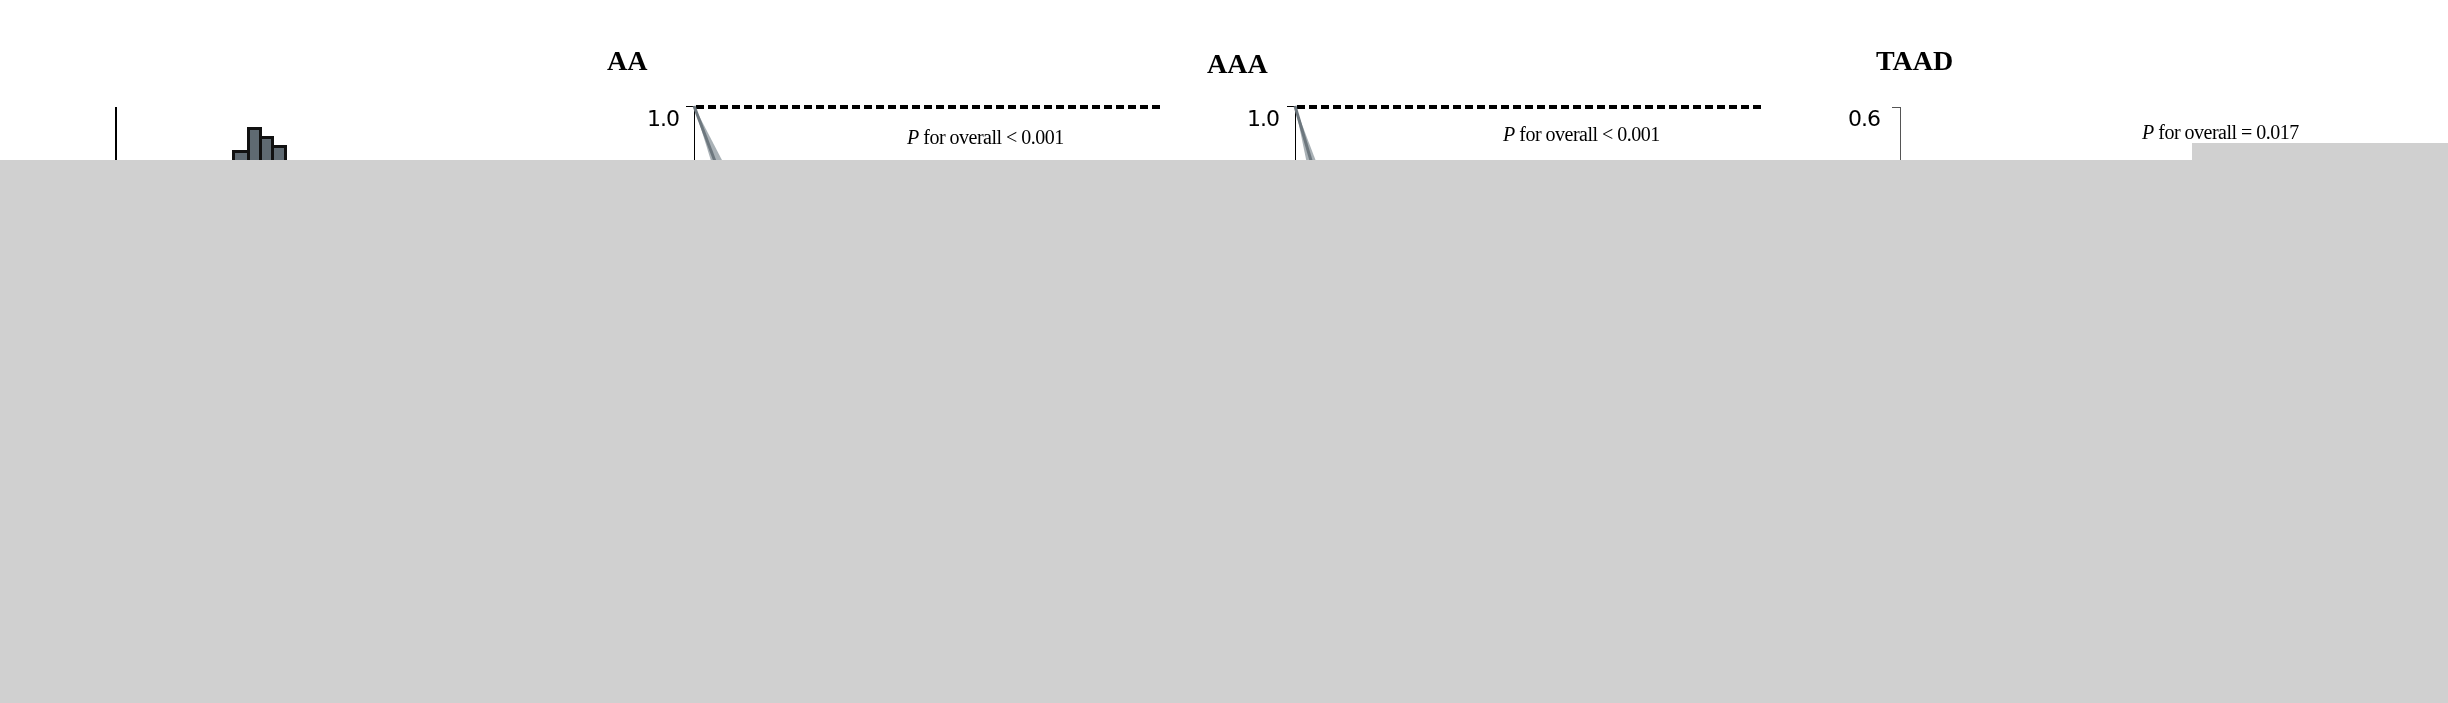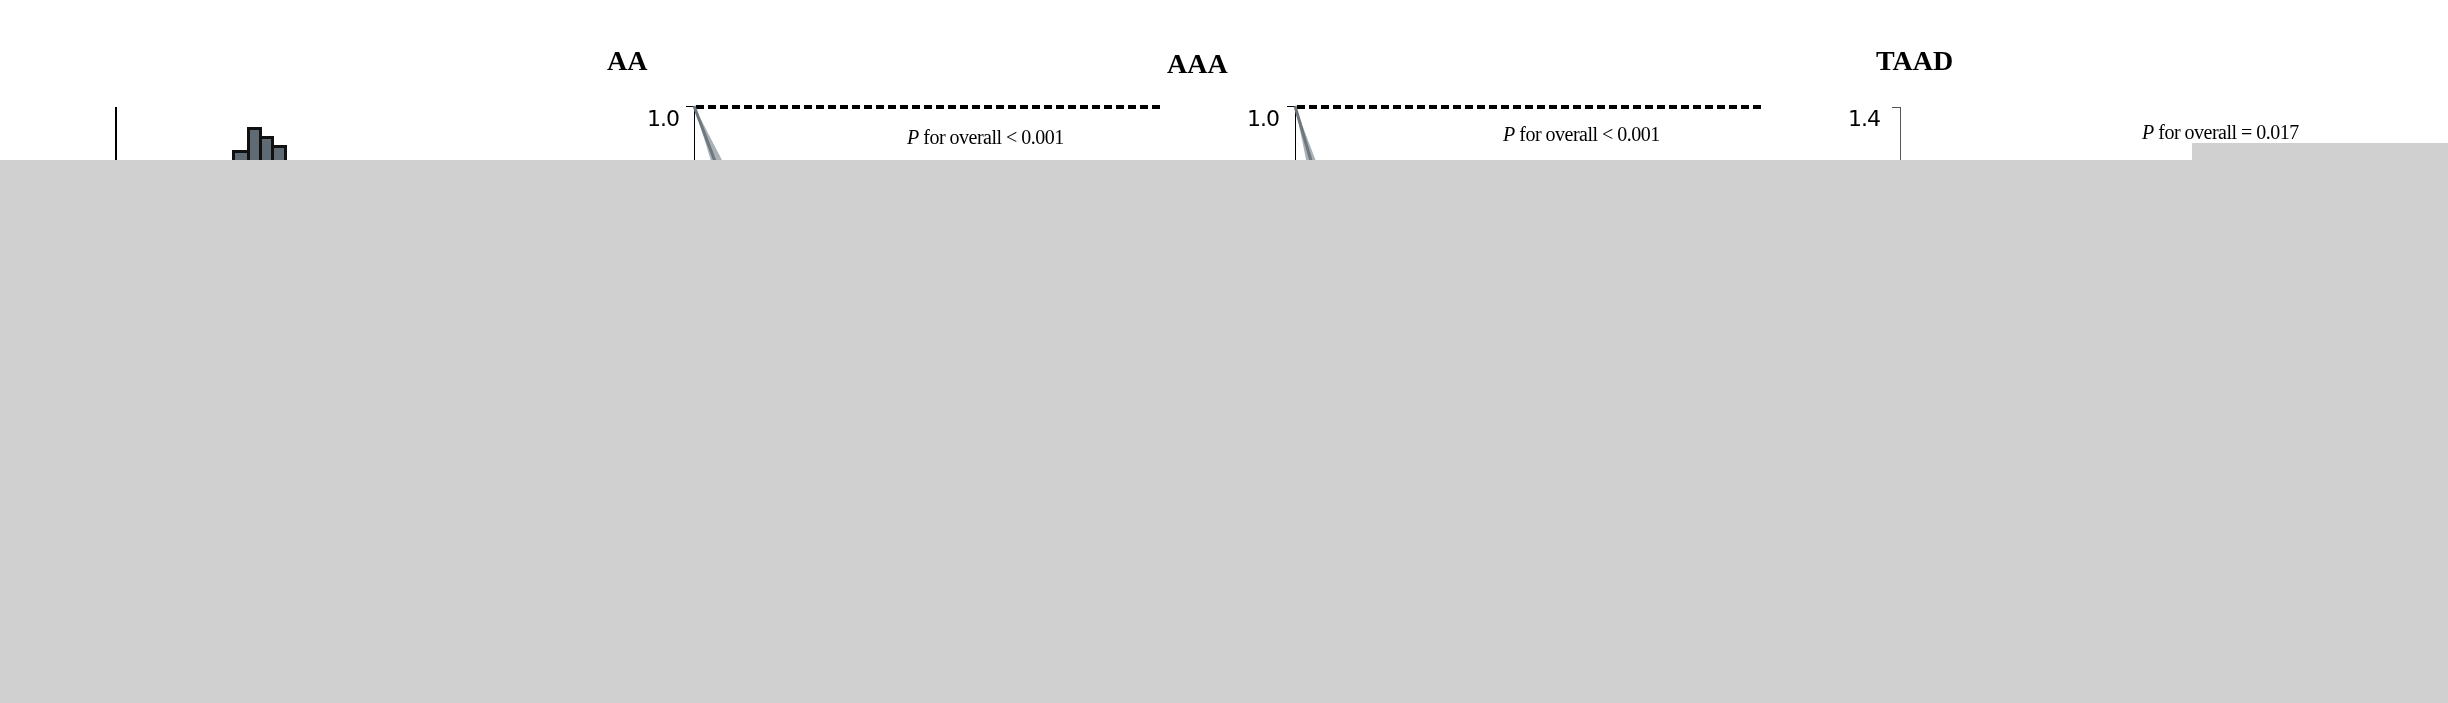--- a/index.html
+++ b/index.html
@@ -38,35 +38,35 @@
 <div class="abs axis-v" style="left:694px; top:106px; height:60px; width:1px;"></div>
 <div class="abs dash-line" style="left:696px; top:105px; width:464px;"></div>
 <svg style="left:694px; top:106px;" width="60" height="60">
   <polygon points="0,0 30,58 18,58" fill="#a9b1b6"></polygon>
   <polyline points="0,0 22,58" stroke="#6d777e" stroke-width="3" fill="none"></polyline>
 </svg>
 <div class="abs ptext" style="left:907px; top:126px;">
   <i>P</i><span> for overall &lt; 0.001</span>
 </div>
 
-<div class="abs panel-title" style="left:1167px; top:48px;">AAA</div>
+<div class="abs panel-title" style="left:1207px; top:48px;">AAA</div>
 <div class="abs tick-label" style="left:1247px; top:90px;">1.0</div>
 <div class="abs" style="left:1287px; top:106px; width:8px; height:1px; background:#000;"></div>
 <div class="abs axis-v" style="left:1295px; top:106px; height:60px; width:1px;"></div>
 <div class="abs dash-line" style="left:1297px; top:105px; width:464px;"></div>
 <svg style="left:1295px; top:106px;" width="60" height="60">
   <polygon points="0,0 22,58 12,58" fill="#a9b1b6"></polygon>
   <polyline points="0,0 17,58" stroke="#6d777e" stroke-width="3" fill="none"></polyline>
 </svg>
 <div class="abs ptext" style="left:1503px; top:123px;">
   <i>P</i><span> for overall &lt; 0.001</span>
 </div>
 
 <div class="abs panel-title" style="left:1876px; top:45px;">TAAD</div>
-<div class="abs tick-label" style="left:1848px; top:90px;">1.4</div>
+<div class="abs tick-label" style="left:1848px; top:90px;">0.6</div>
 <div class="abs" style="left:1892px; top:107px; width:8px; height:1px; background:#555;"></div>
 <div class="abs axis-v gray" style="left:1900px; top:107px; height:60px; width:1px;"></div>
 <div class="abs ptext" style="left:2102px; top:121px;margin-left:40px;">
   <i>P</i><span> for overall = 0.017</span>
 </div>
 
 <div class="abs occluder" style="left:2192px; top:143px; width:256px; height:30px;"></div>
 <div class="abs occluder" style="left:0; top:160px; width:2448px; height:543px;"></div>
 
 </body></html>

